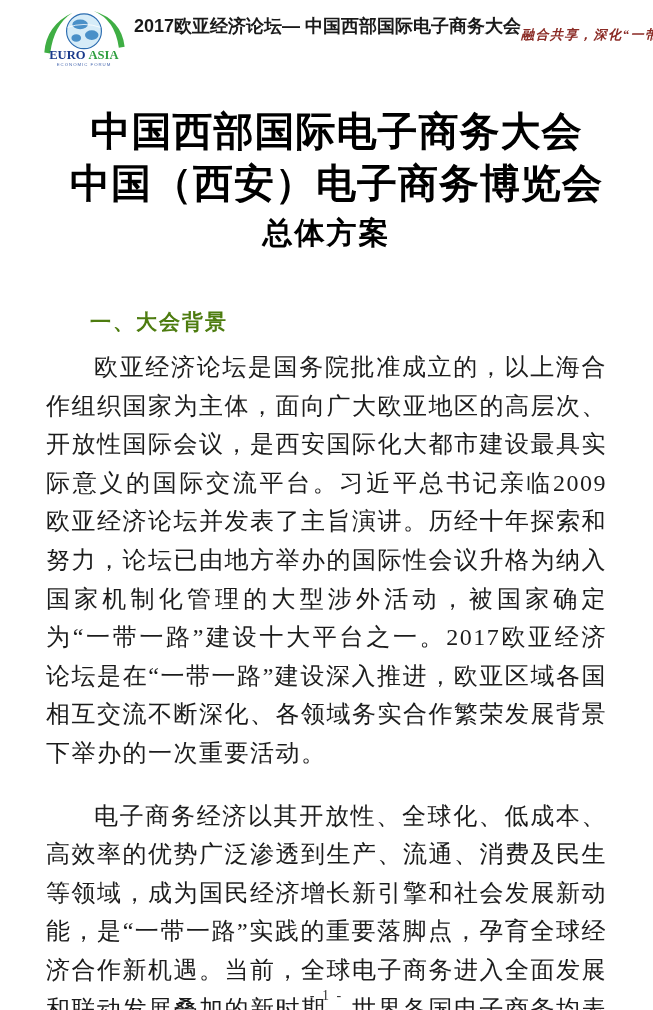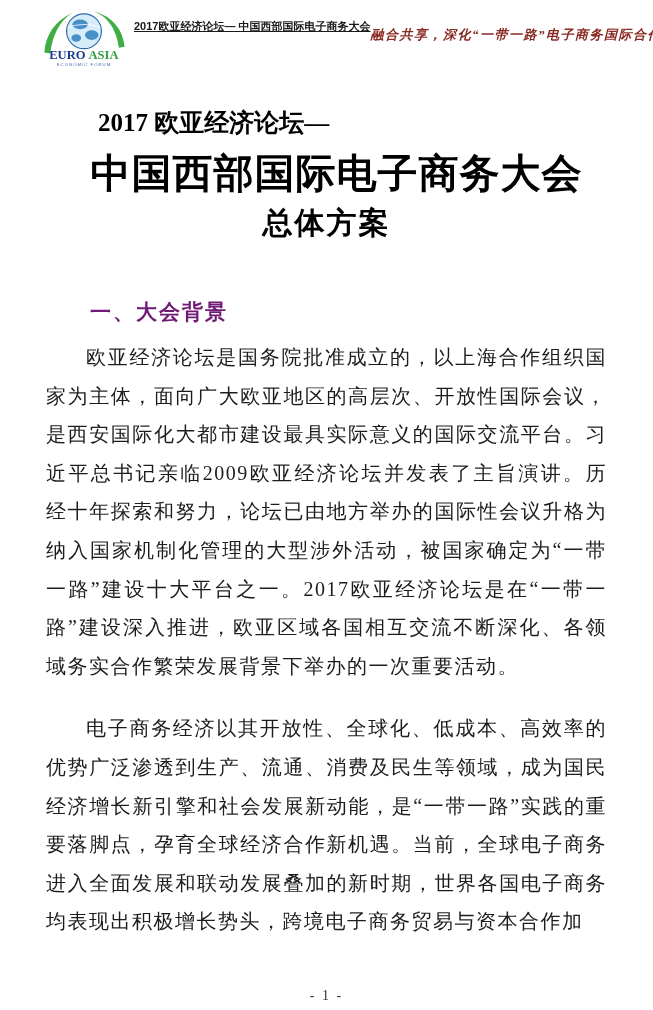--- a/index.html
+++ b/index.html
@@ -23,25 +23,24 @@
     align-items: flex-start;
     padding: 8px 26px 0 36px;
   }
   .logo { width: 96px; height: 60px; flex: 0 0 auto; }
   .org-block {
     margin-left: 2px;
     margin-top: 10px;
     text-align: left;
     font-family: "Liberation Sans", "DejaVu Sans", sans-serif;
     font-weight: bold;
-    font-size: 11px;
+    font-size: 18px;
     line-height: 17px;
     color: #1a1a1a;
     white-space: nowrap;
-    text-decoration: underline;
   }
   .org-line2 { padding-right: 12px; }
   .slogan {
     margin-left: auto;
     margin-top: 18px;
     font-family: "Liberation Serif", "DejaVu Serif", serif;
     font-style: italic;
     font-weight: bold;
     font-size: 13px;
     letter-spacing: 1.5px;
@@ -80,27 +79,27 @@
 
   
   .doc-body {
     width: 561px;
     margin: 56px auto 0 auto;
   }
   .section-heading {
     font-family: "Liberation Sans", "DejaVu Sans", sans-serif;
     font-weight: bold;
     font-size: 21px;
-    color: #701a75;
+    color: #4d7c0f;
     margin-left: 44px;
     margin-bottom: 12px;
     letter-spacing: 2px;
   }
   .para {
-    font-size: 20px;
+    font-size: 24px;
     line-height: 38.6px;
     letter-spacing: 1.5px;
     text-align: justify;
     text-justify: inter-ideograph;
     text-indent: 2em;
     color: #1c1c1c;
   }
   .para + .para { margin-top: 24px; }
 
   
@@ -139,22 +138,22 @@
     </svg>
 
     <div class="org-block">
       <div class="org-line1">2017欧亚经济论坛— 中国西部国际电子商务大会</div>
     </div>
 
     <div class="slogan" id="slogan" style="color: rgb(138, 42, 36);">融合共享，深化“一带一路”电子商务国际合作</div>
   </div>
 
   <div class="title-block">
-    <div class="title-line1">2017 欧亚经济论坛—</div>
     <div class="title-big">中国西部国际电子商务大会</div>
+    <div class="title-big">中国（西安）电子商务博览会</div>
     <div class="title-sub">总体方案</div>
   </div>
 
   <div class="doc-body">
     <div class="section-heading">一、大会背景</div>
     <p class="para">欧亚经济论坛是国务院批准成立的，以上海合作组织国家为主体，面向广大欧亚地区的高层次、开放性国际会议，是西安国际化大都市建设最具实际意义的国际交流平台。习近平总书记亲临2009欧亚经济论坛并发表了主旨演讲。历经十年探索和努力，论坛已由地方举办的国际性会议升格为纳入国家机制化管理的大型涉外活动，被国家确定为“一带一路”建设十大平台之一。2017欧亚经济论坛是在“一带一路”建设深入推进，欧亚区域各国相互交流不断深化、各领域务实合作繁荣发展背景下举办的一次重要活动。</p>
     <p class="para">电子商务经济以其开放性、全球化、低成本、高效率的优势广泛渗透到生产、流通、消费及民生等领域，成为国民经济增长新引擎和社会发展新动能，是“一带一路”实践的重要落脚点，孕育全球经济合作新机遇。当前，全球电子商务进入全面发展和联动发展叠加的新时期，世界各国电子商务均表现出积极增长势头，跨境电子商务贸易与资本合作加</p>
   </div>
 
   <div class="footer">- 1 -</div>

